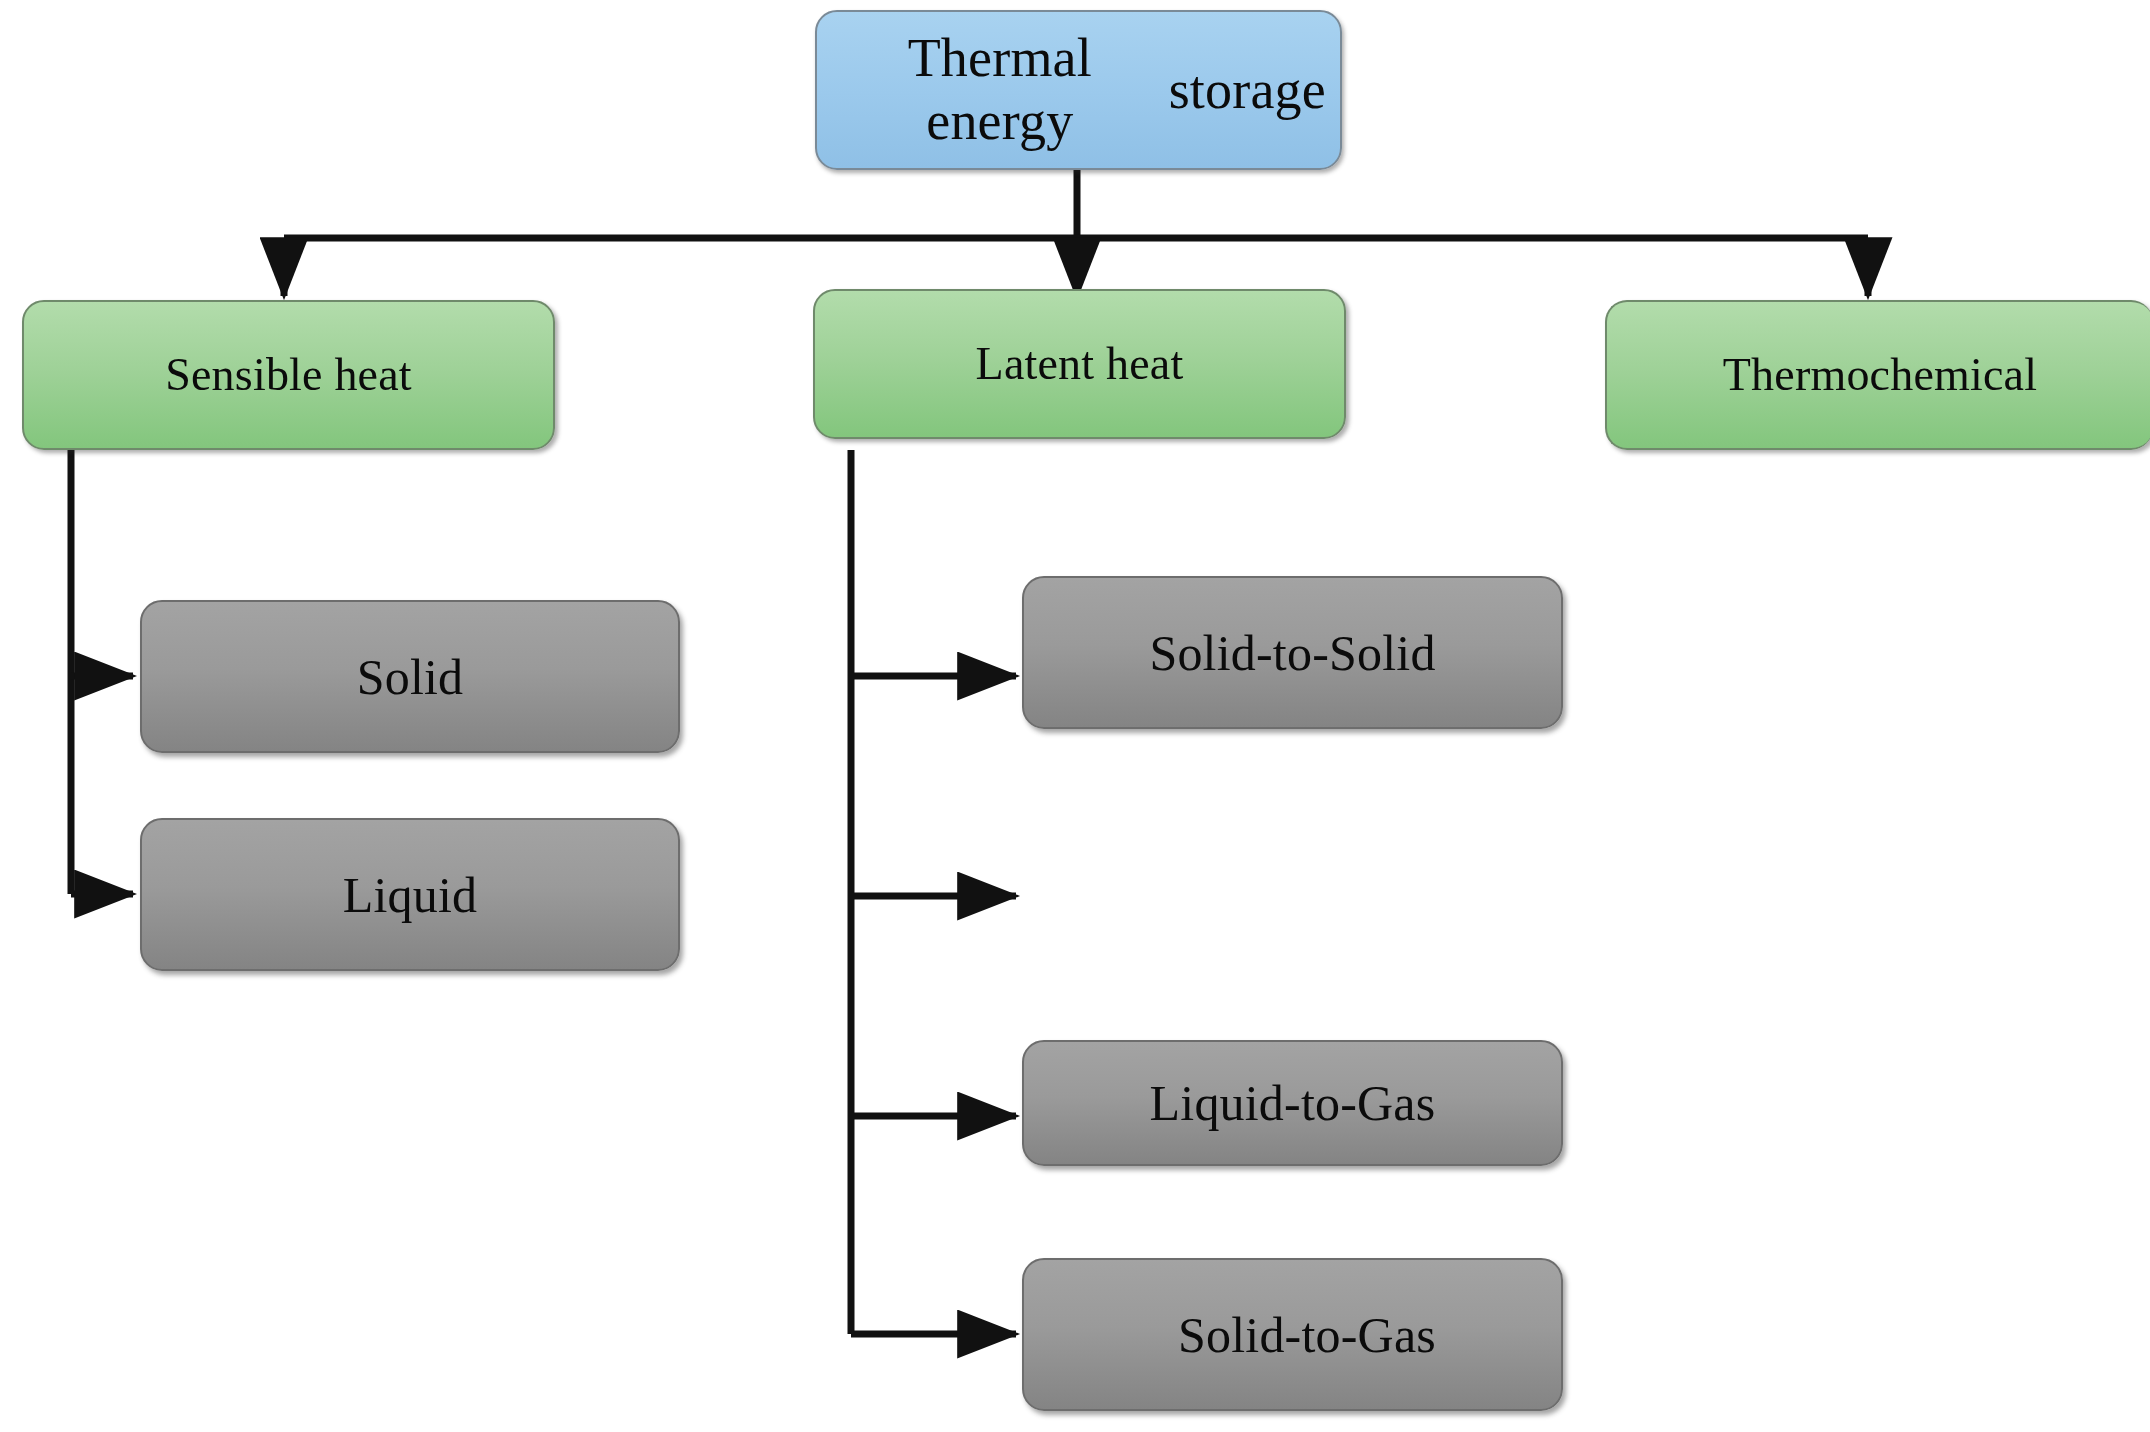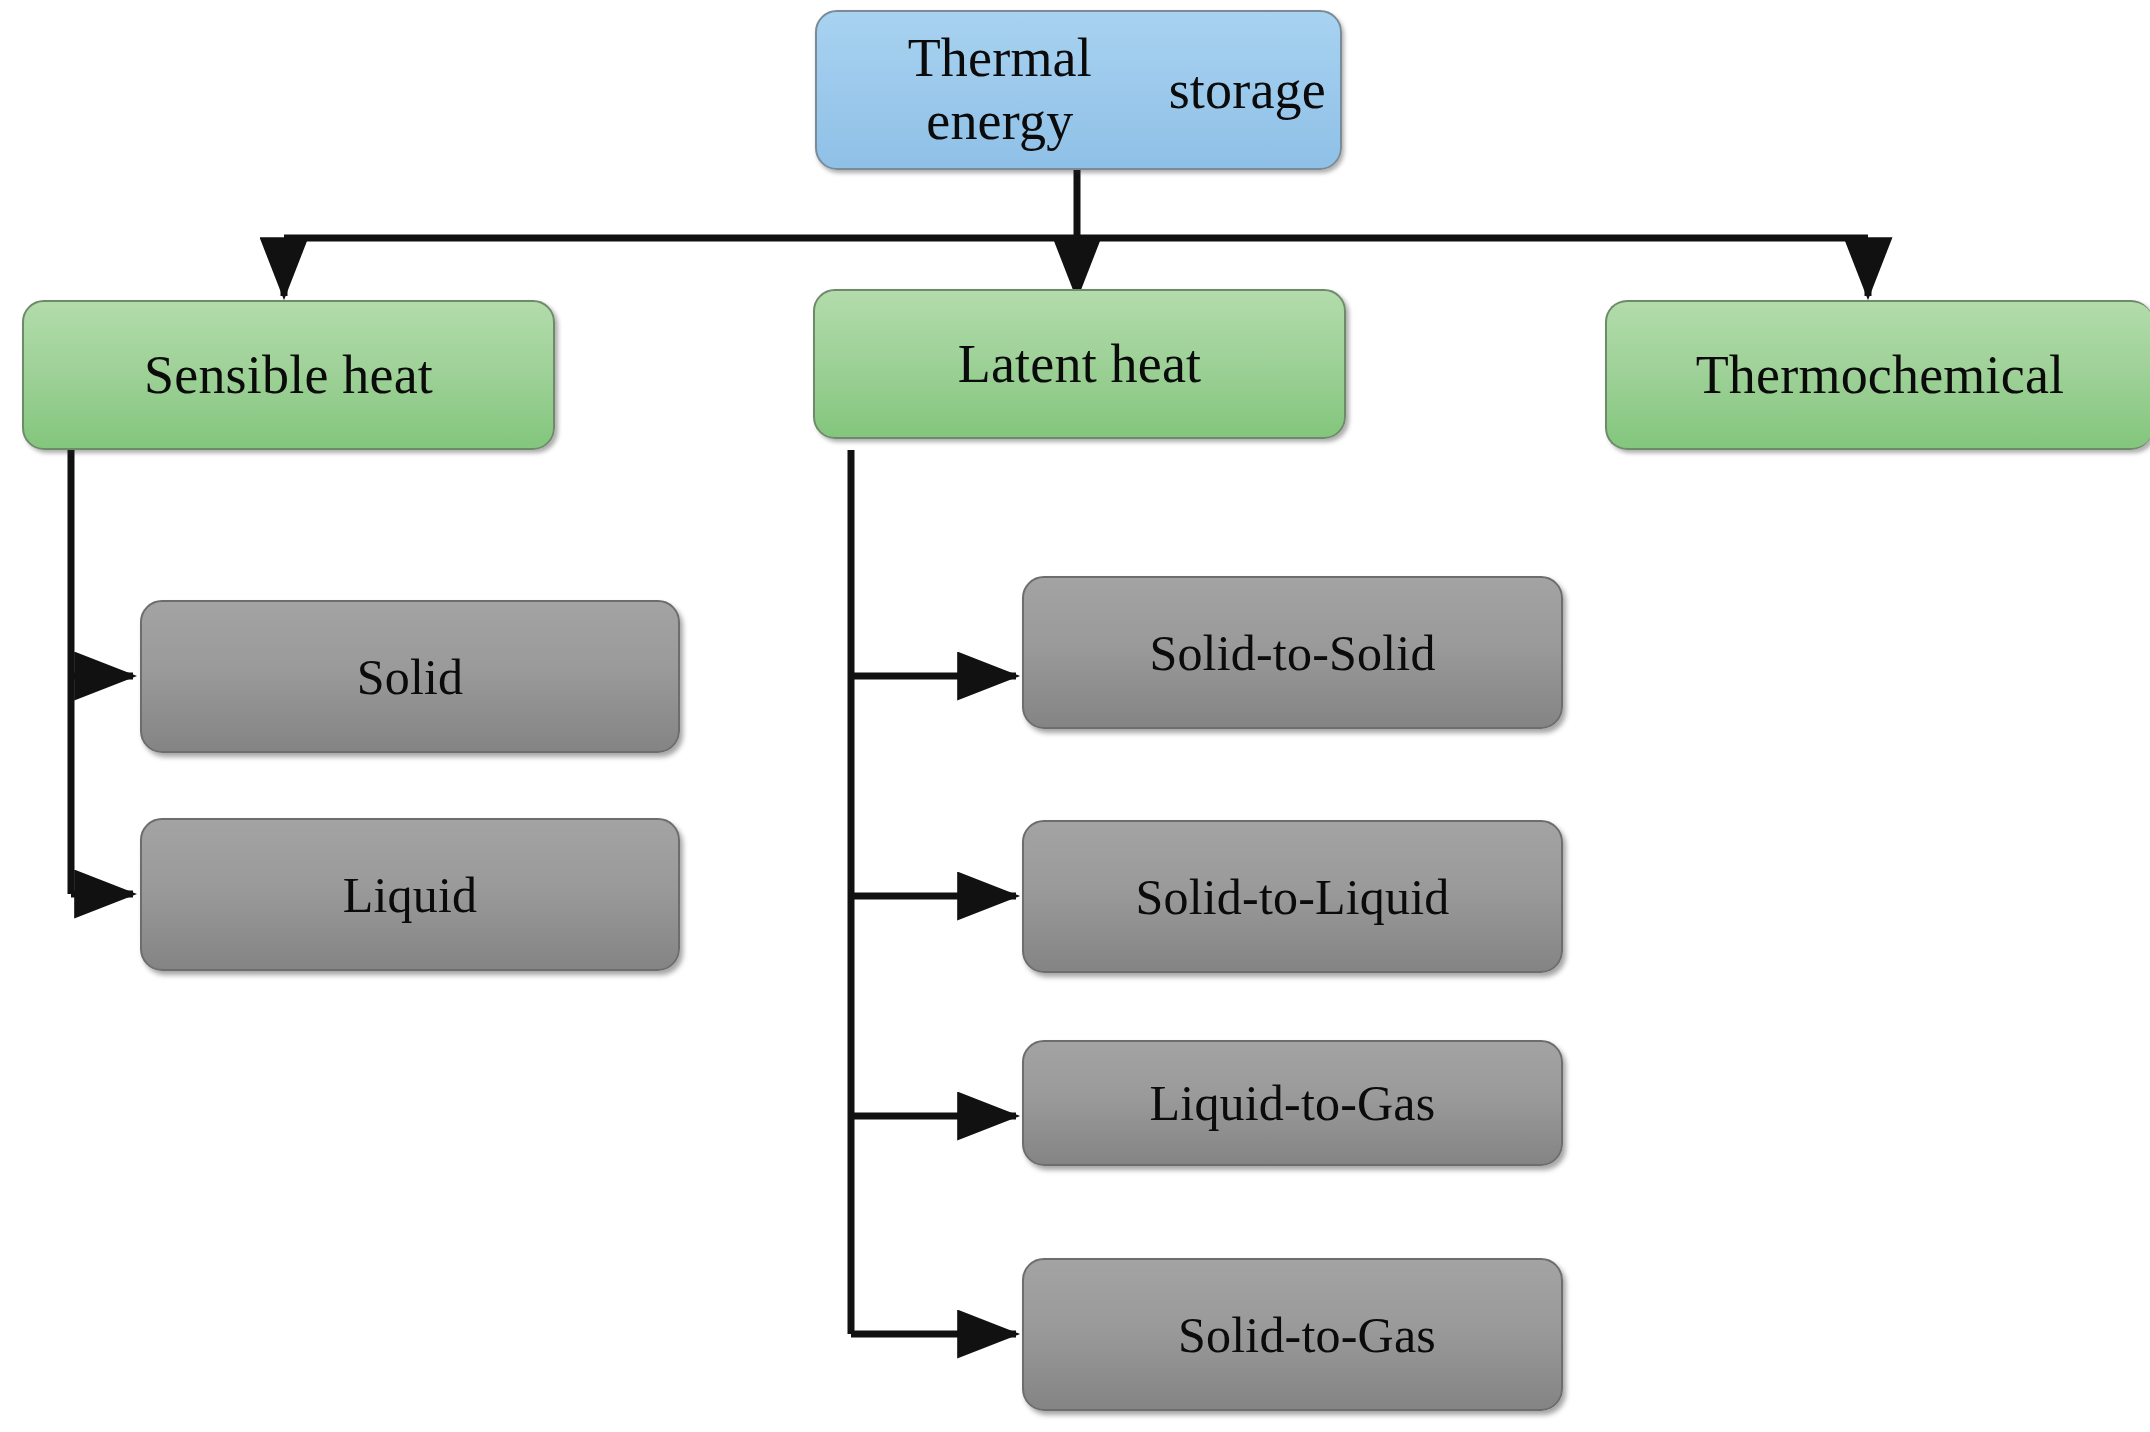--- a/index.html
+++ b/index.html
@@ -41,21 +41,21 @@
   .node-root {
     background: linear-gradient(180deg, #a8d2f0 0%, #9bc9ec 52%, #8fc0e6 100%);
     border: 2px solid #7a8a97;
     box-shadow: 2px 3px 4px rgba(40,40,40,0.38);
     font-size: 54px;
   }
   .node-cat {
     background: linear-gradient(180deg, #b2dcab 0%, #9ed197 48%, #83c67d 100%);
     border: 2px solid #6f8a6b;
     box-shadow: 3px 3px 4px rgba(40,40,40,0.38);
-    font-size: 54px;
+    font-size: 46px;
   }
   .node-leaf {
     background: linear-gradient(180deg, #a3a3a3 0%, #9a9a9a 45%, #848484 100%);
     border: 2px solid #6d6d6d;
     box-shadow: 3px 4px 5px rgba(40,40,40,0.42);
     font-size: 50px;
   }
   .node-clipped-right {
     border-right-width: 0;
     border-top-right-radius: 22px;
@@ -141,23 +141,20 @@
   </div>
 
   <div class="node node-leaf" style="left:140px; top:818px; width:540px; height:153px;">
     <span>Liquid</span>
   </div>
 
   <div class="node node-leaf" style="left:1022px; top:576px; width:541px; height:153px;text-align:right;">
     <span>Solid-to-Solid</span>
   </div>
 
-  <div class="node node-leaf" style="left:1022px; top:820px; width:541px; height:153px;">
-    <span>Solid-to-Liquid</span>
-  </div>
 
   <div class="node node-leaf" style="left:1022px; top:1040px; width:541px; height:126px;">
     <span>Liquid-to-Gas</span>
   </div>
 
   <div class="node node-leaf" style="left:1022px; top:1258px; width:541px; height:153px;padding-left:43px;">
     <span>Solid-to-Gas</span>
   </div>
 
 </div>

